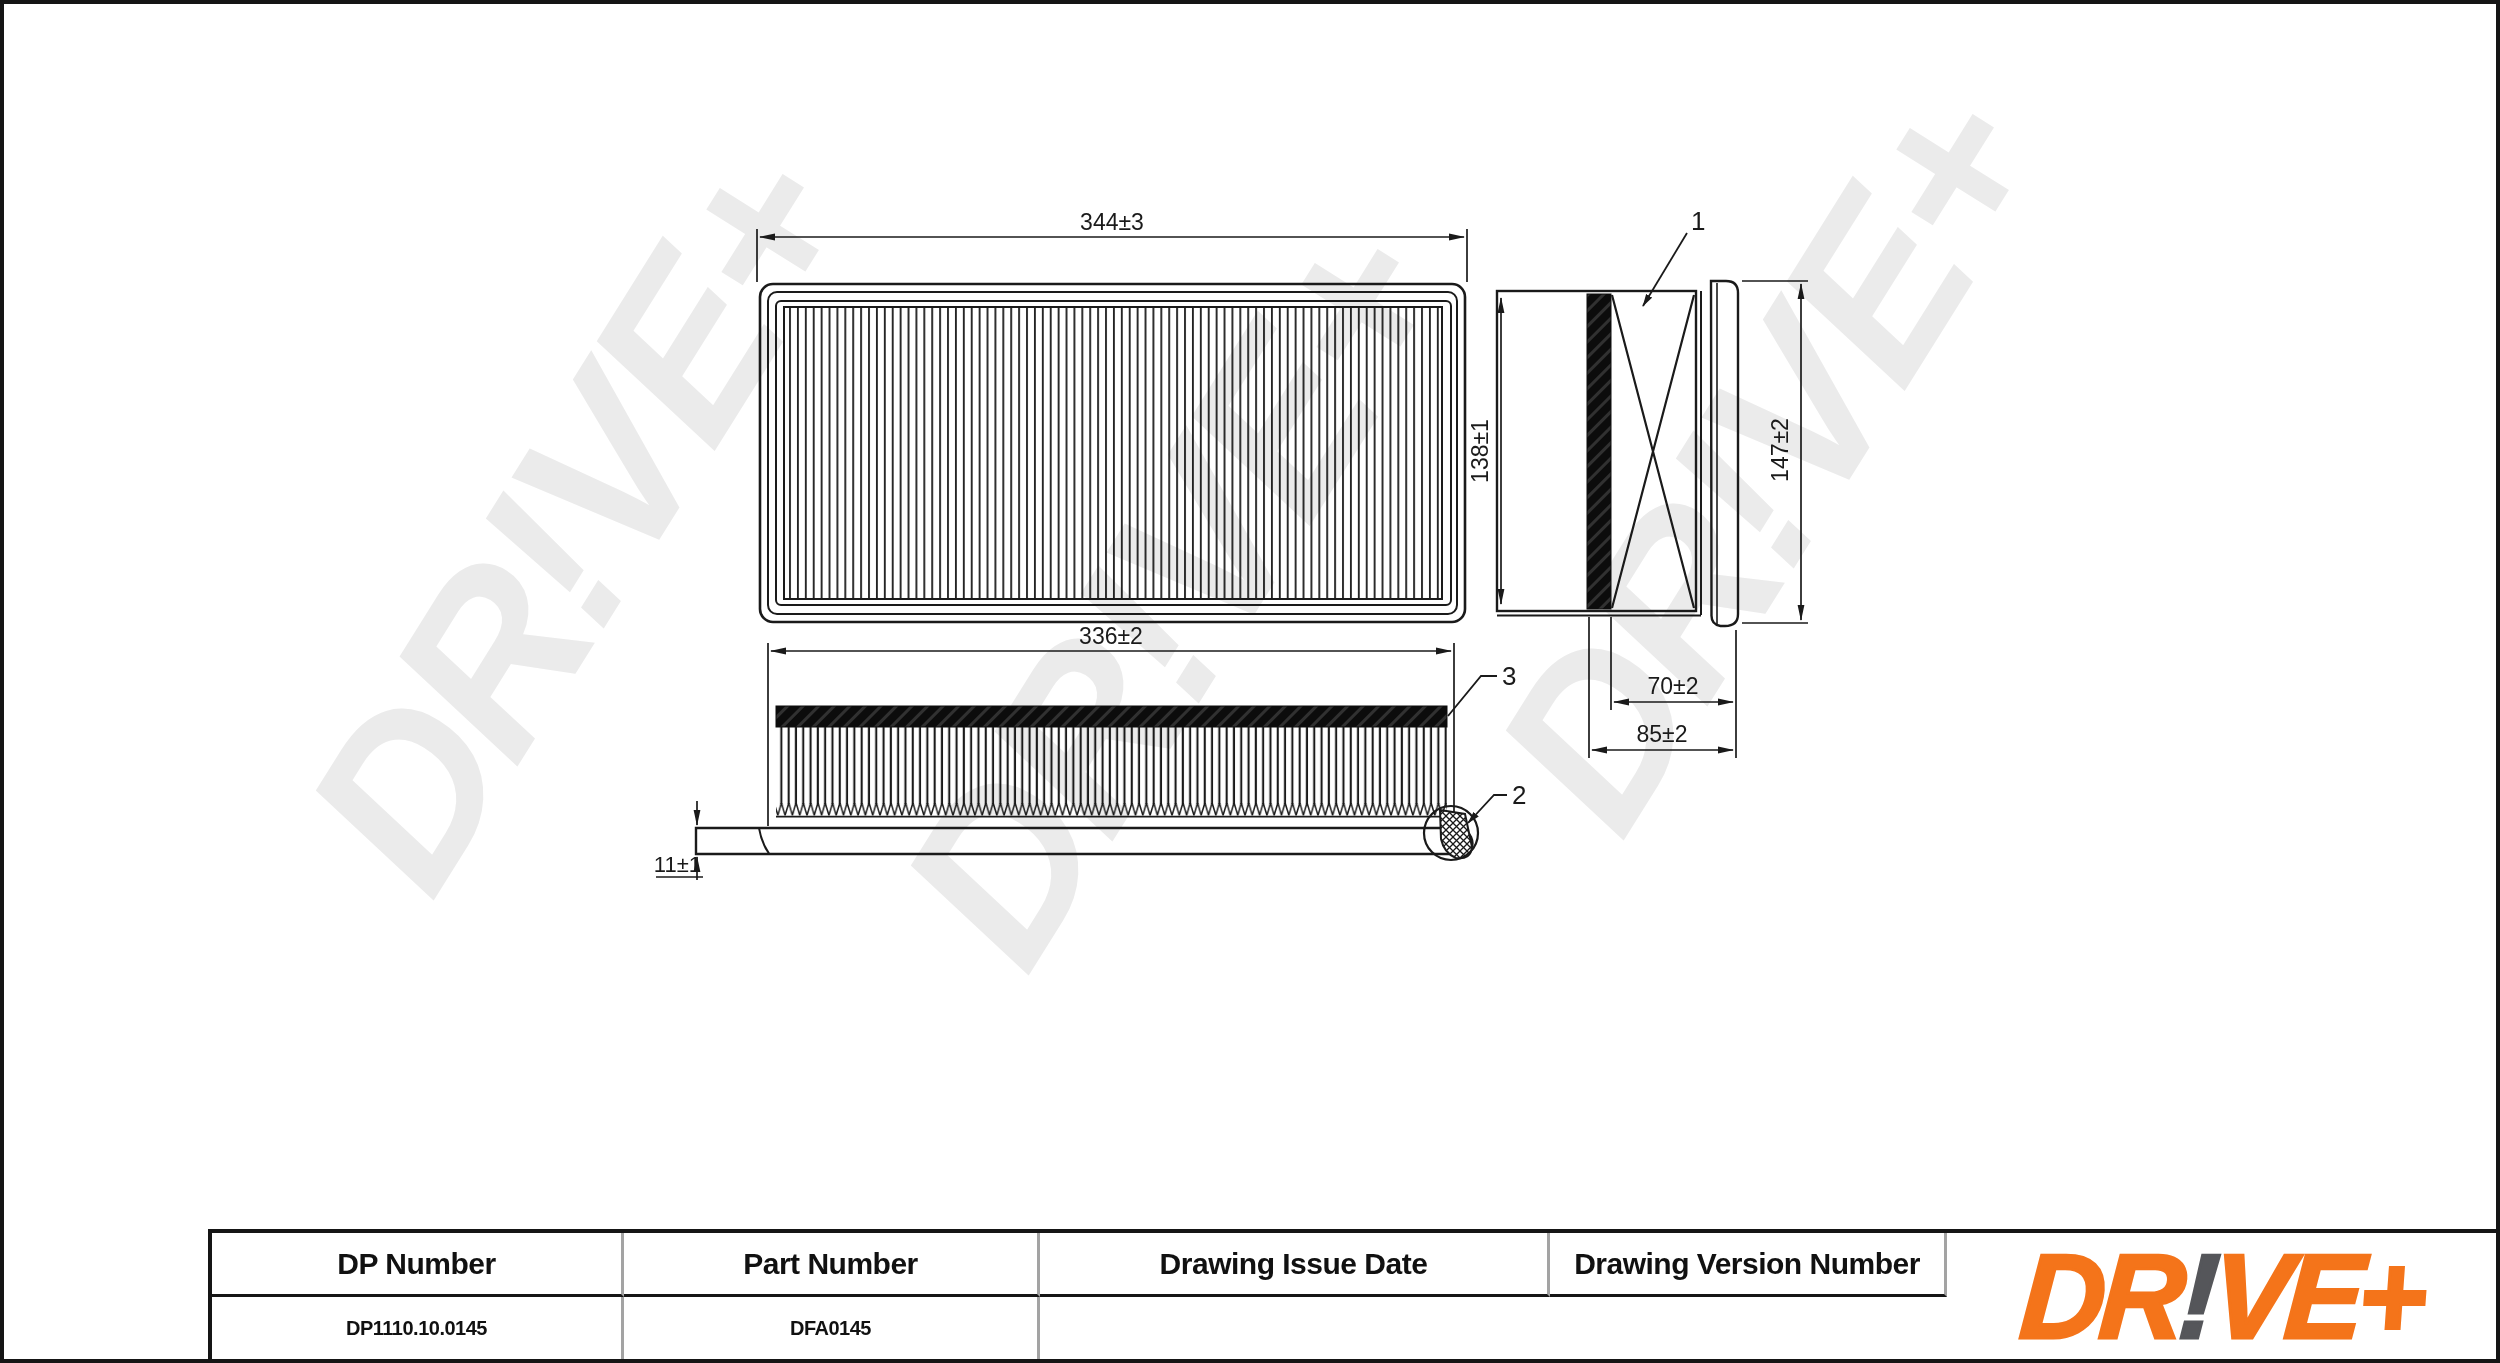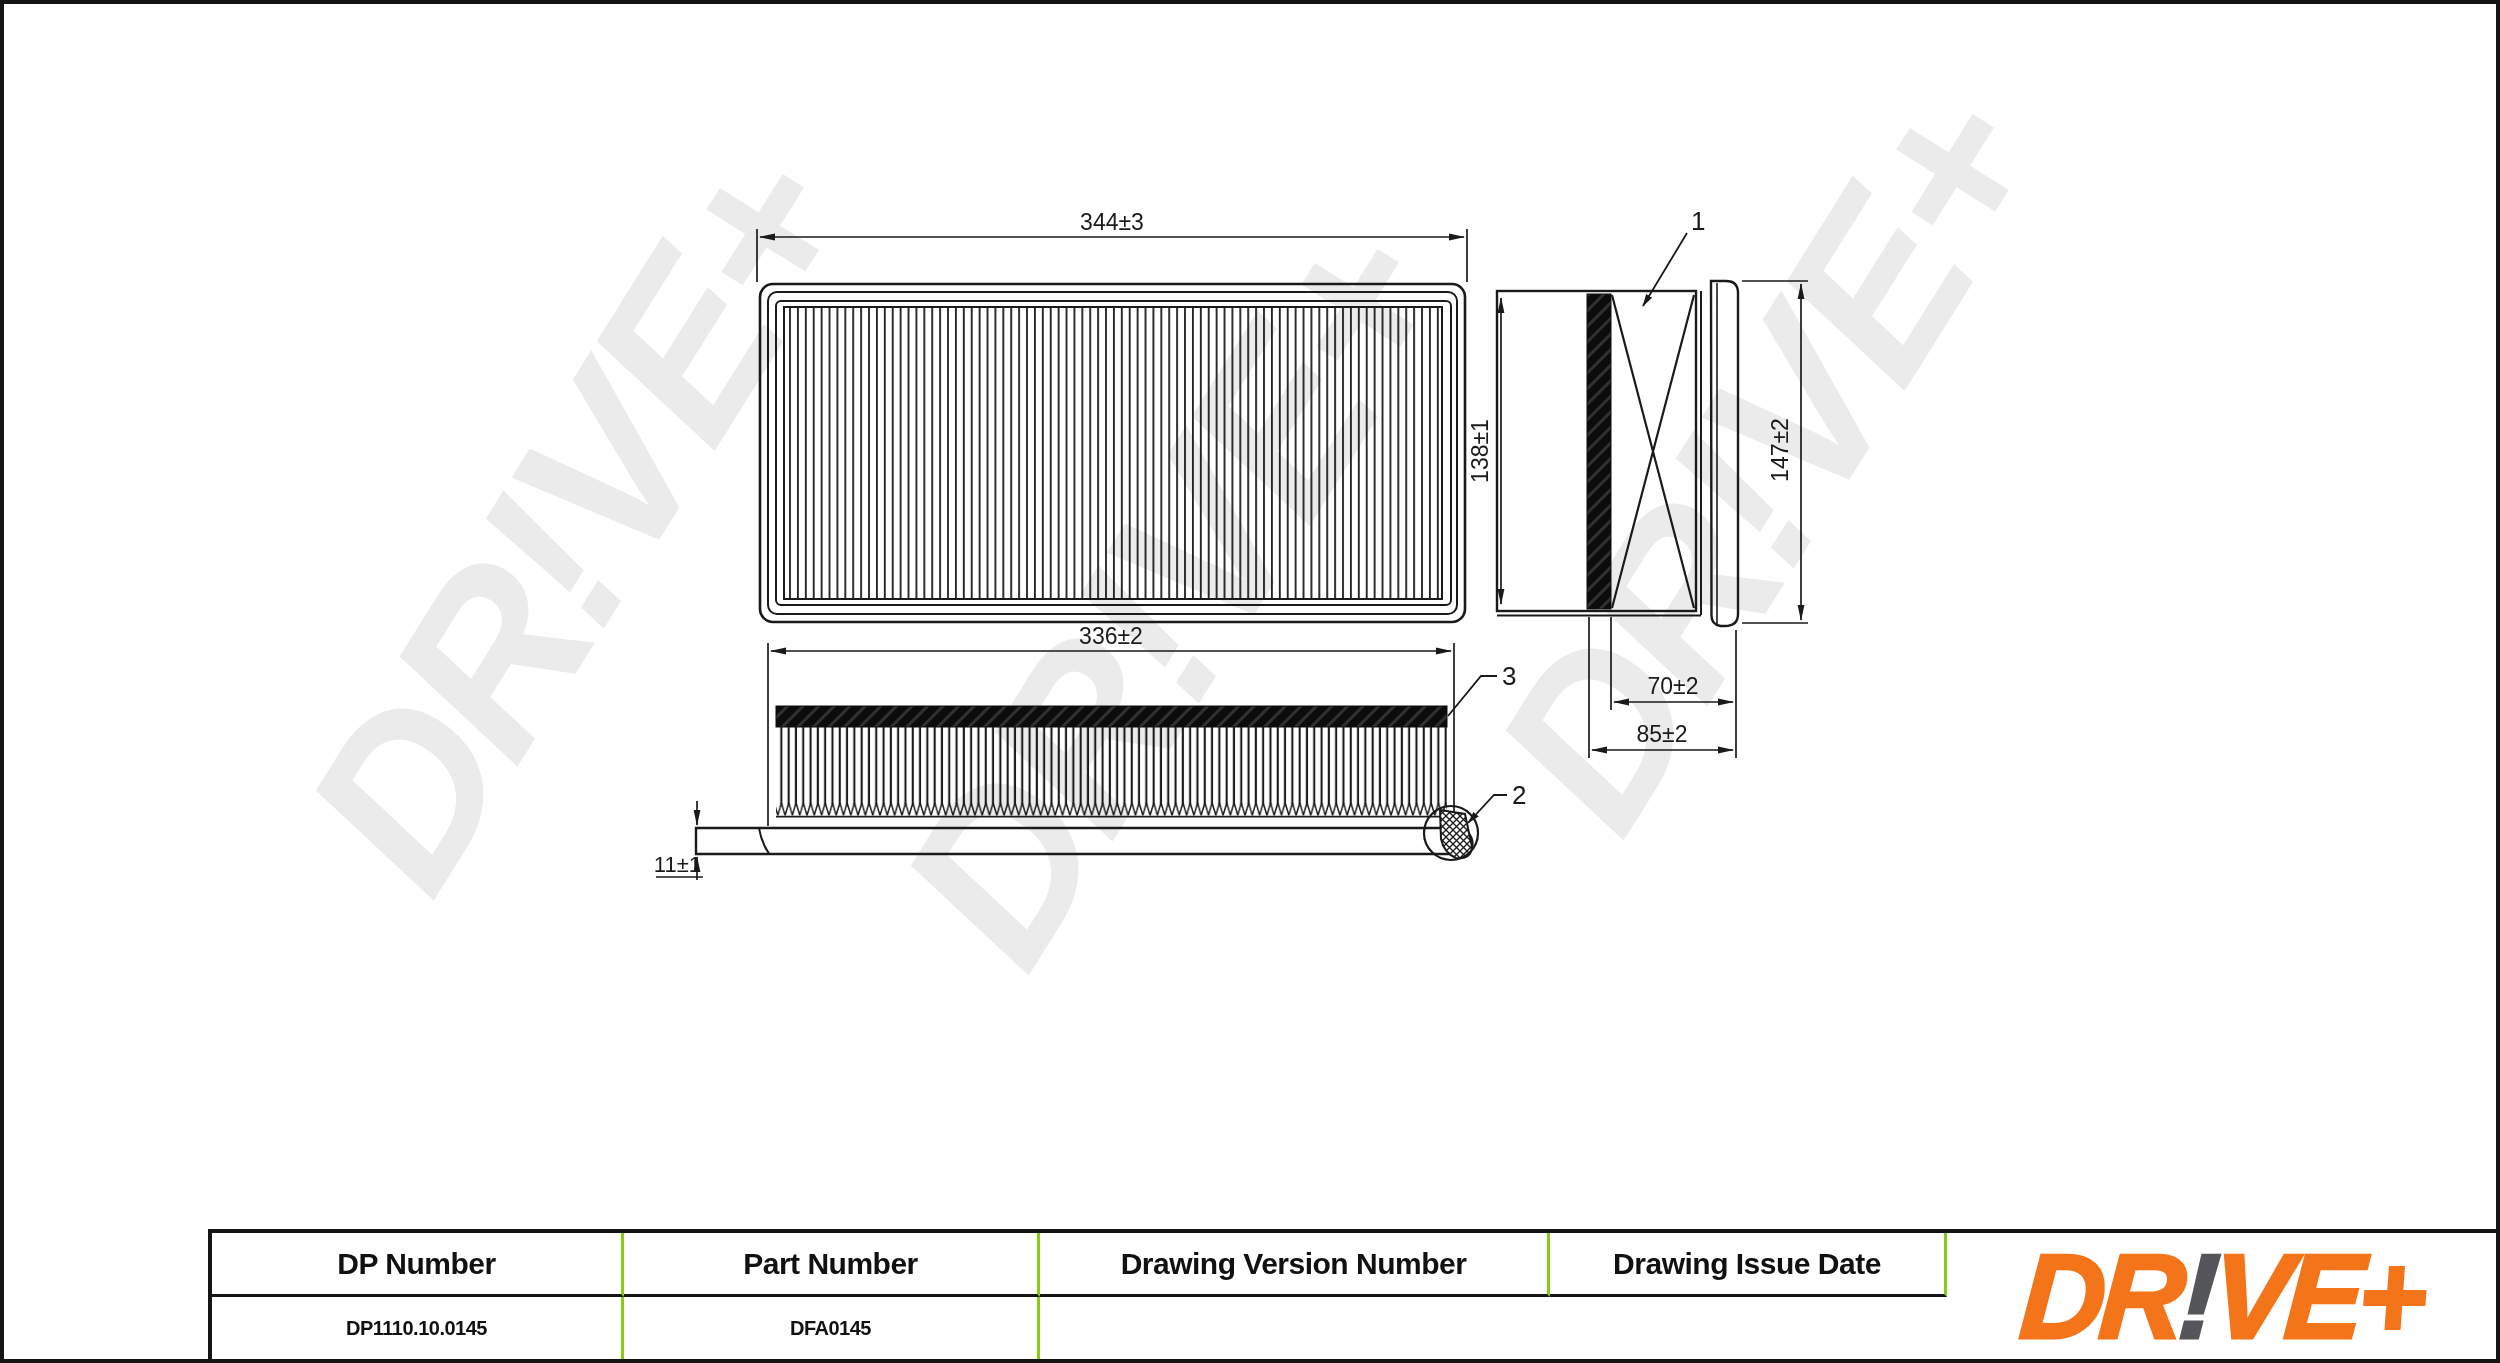--- a/index.html
+++ b/index.html
@@ -13,21 +13,21 @@
   #spec-table{
     position:absolute;left:204px;top:1225px;right:0;bottom:0;
     display:grid;
     grid-template-columns:412px 416px 510px 397px auto;
     grid-template-rows:64px auto;
     border-top:4px solid #151515;border-left:4px solid #151515;
     background:#ffffff;z-index:2;
   }
   .cell{
     display:flex;align-items:center;justify-content:center;
-    border-right:3px solid #84cc16;
+    border-right:3px solid #a3a3a3;
     font-weight:bold;color:#111;letter-spacing:-0.5px;
     white-space:nowrap;overflow:hidden;
   }
   .cell.hdr{border-bottom:3px solid #151515;font-size:30px;}
   .cell.val{font-size:20px;}
   .cell.logo-cell{grid-column:5;grid-row:1/3;border-right:none;}
   
   .logo{
     font-size:118px;font-weight:bold;font-style:italic;
     letter-spacing:-6px;transform:skewX(-4deg) scaleY(1.02);
@@ -169,22 +169,22 @@
       <text x="1658" y="738" text-anchor="middle" font-size="23" fill="#1a1a1a">85±2</text>
 
       <path d="M1683,229 L1639,302" fill="none" stroke="#1a1a1a" stroke-width="1.8" marker-end="url(#la)"></path>
       <text x="1687" y="226" font-size="26" fill="#1a1a1a">1</text>
     </g>
   </svg>
 
   <div id="spec-table">
     <div class="cell hdr">DP Number</div>
     <div class="cell hdr">Part Number</div>
+    <div class="cell hdr">Drawing Issue Date</div>
     <div class="cell hdr">Drawing Version Number</div>
-    <div class="cell hdr">Drawing Issue Date</div>
     <div class="cell logo-cell">
       <div class="logo"><span>DR</span><span class="bang">!</span><span>VE+</span></div>
     </div>
     <div class="cell val">DP1110.10.0145</div>
     <div class="cell val">DFA0145</div>
   </div>
 
 </div>
 
 </body></html>

